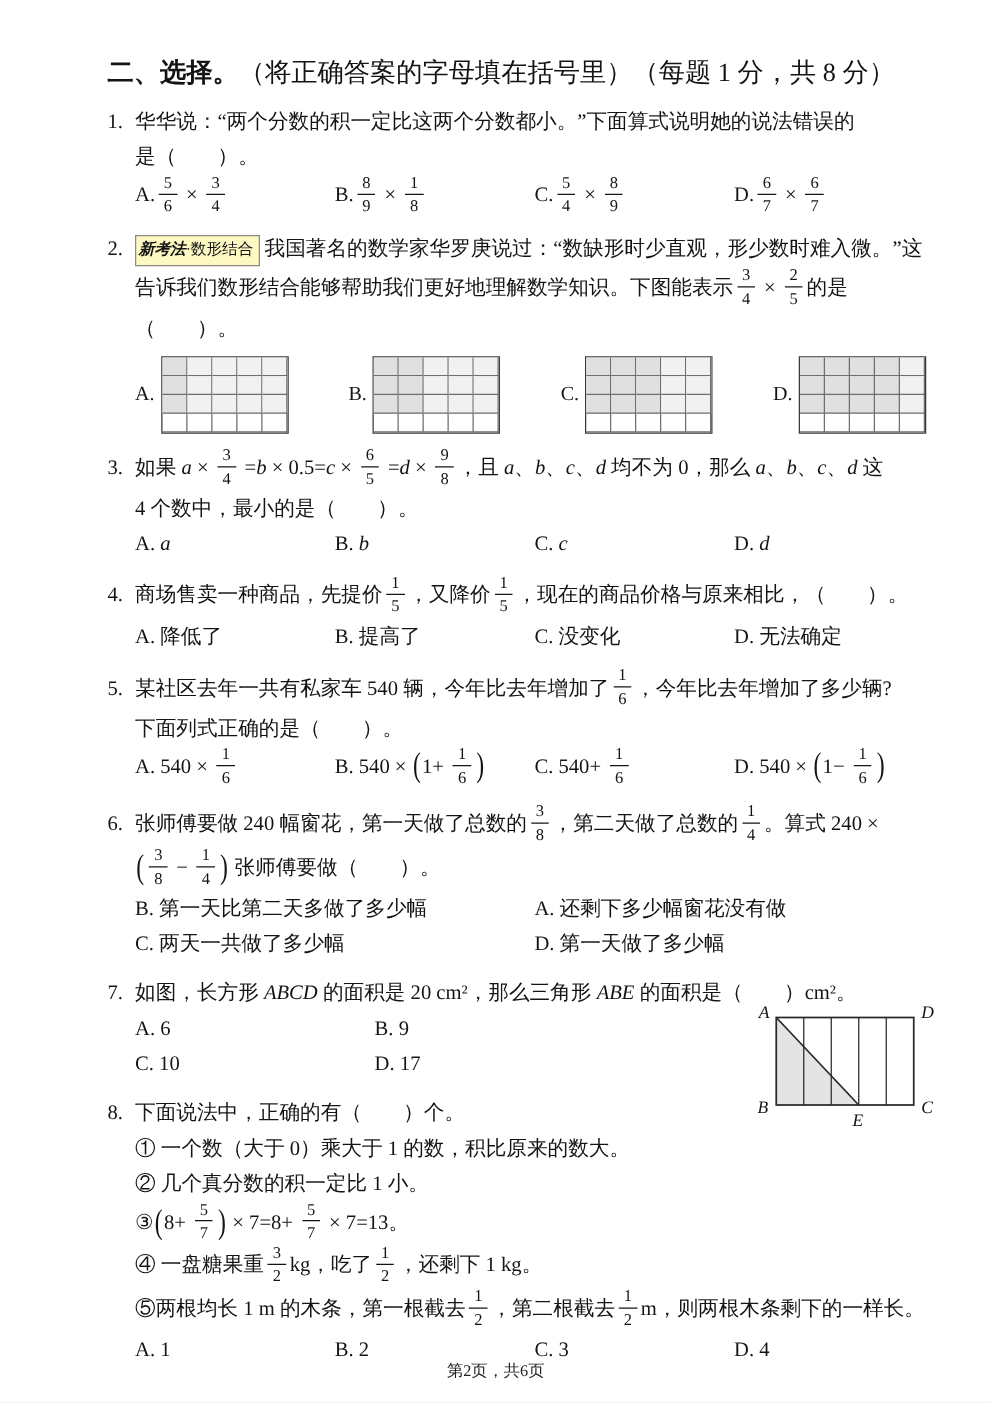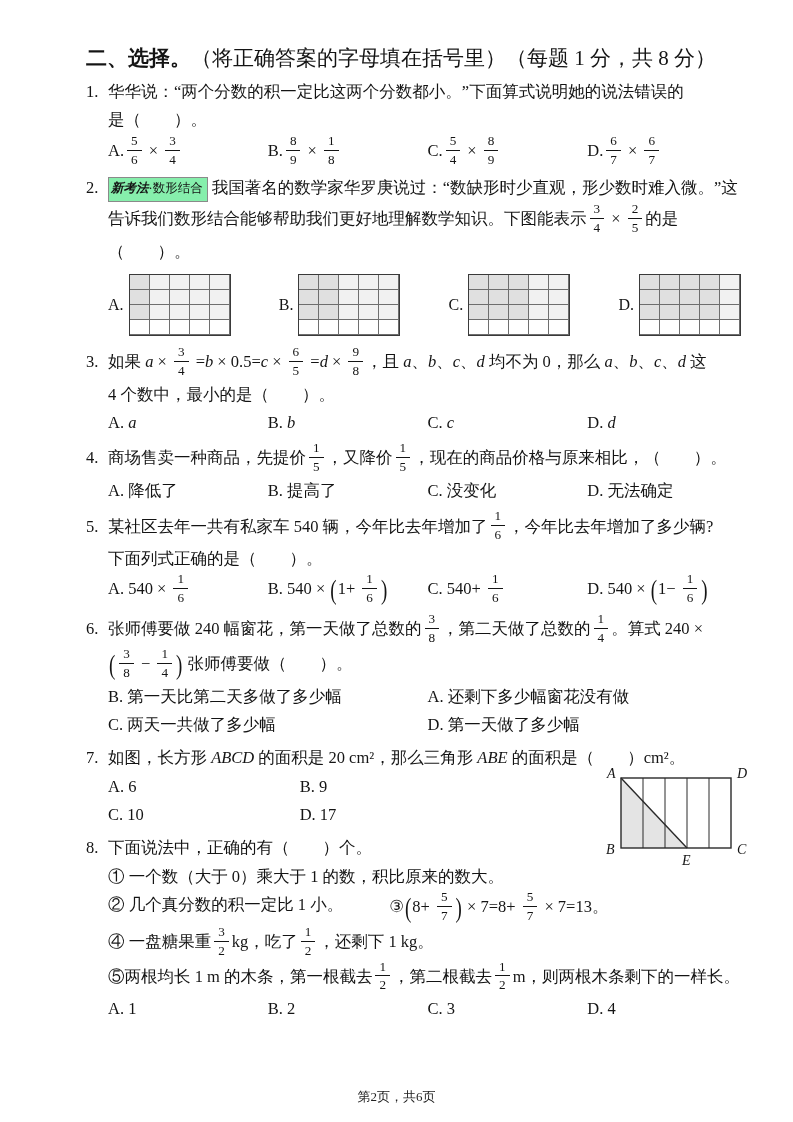--- a/index.html
+++ b/index.html
@@ -2,51 +2,51 @@
 <html><head>
 <meta charset="utf-8">
 <style>
   html,body{margin:0;padding:0;background:#e9e9e9;}
   body{width:793px;height:1122px;overflow:hidden;
        font-family:"Liberation Serif","DejaVu Serif",serif;color:#141414;}
   .page{position:relative;width:793px;height:1122px;background:#ffffff;
         box-sizing:border-box;padding:44px 46px 0 62px;font-size:16.5px;}
   .sec-header{font-size:21px;margin-bottom:6px;margin-left:24px;}
   .sec-title{font-weight:bold;}
-  .q{position:relative;padding-left:46px;margin-bottom:5px;}
+  .q{position:relative;padding-left:46px;margin-bottom:5px;margin-top:11px;}
   .qnum{display:inline-block;width:22px;margin-left:-22px;}
   .qline{line-height:1.72;}
   .it{font-style:italic;}
   .bd{font-weight:bold;}
   .bp{display:inline-block;transform:scaleY(1.45);font-size:1.15em;vertical-align:middle;padding:0 1px;}
   .frac{display:inline-flex;flex-direction:column;align-items:center;
         vertical-align:middle;font-size:0.8em;line-height:1.2;margin:0 3px;position:relative;top:-2px;}
   .frac .den{border-top:1px solid #141414;padding:1px 4px 0 4px;}
   .frac .num{padding:0 4px 1px 4px;}
   .opts{display:flex;flex-wrap:wrap;}
   .opts .opt{width:25%;box-sizing:border-box;line-height:1.72;}
   .opts2 .opt{width:50%;}
   .badge{display:inline-block;border:1px solid #8a8a8a;font-size:12.5px;
-         padding:0 4px 1px 2px;margin-right:4px;background:#86efac;vertical-align:1px;}
+         padding:0 4px 1px 2px;margin-right:4px;background:#fef9c3;vertical-align:1px;}
   
   .grids-row{display:flex;justify-content:space-between;align-items:center;
              margin:8px 0 10px 0;padding-right:6px;}
   .grid-item{display:flex;align-items:center;}
   .grid-label{margin-right:5px;font-size:16px;}
   .mini-grid{display:grid;border:1.5px solid #3a3a3a;background:#fff;}
   .mini-grid .cell{border-right:1px solid #6e6e6e;border-bottom:1px solid #6e6e6e;}
   .mini-grid .cell.light{background:#f1f1f1;}
   .mini-grid .cell.dark{background:#e0e0e0;}
   
   .q7-wrap{position:relative;}
   .q7-opts{width:60%;align-items:center;}
   .fig{position:absolute;right:-12px;top:20px;}
   .fig text{font-size:14px;font-style:italic;fill:#141414;}
   
-  .row-2col{display:flex;}
+  .row-2col{display:flex;flex-direction:column;}
   .row-2col .cell-l{width:44%;}
   .row-2col .cell-r{flex:1;}
   .footer{position:absolute;bottom:16px;left:0;width:100%;
           text-align:center;font-size:13px;color:#222;}
 </style>
 </head>
 <body>
 
 <div class="page">
 

